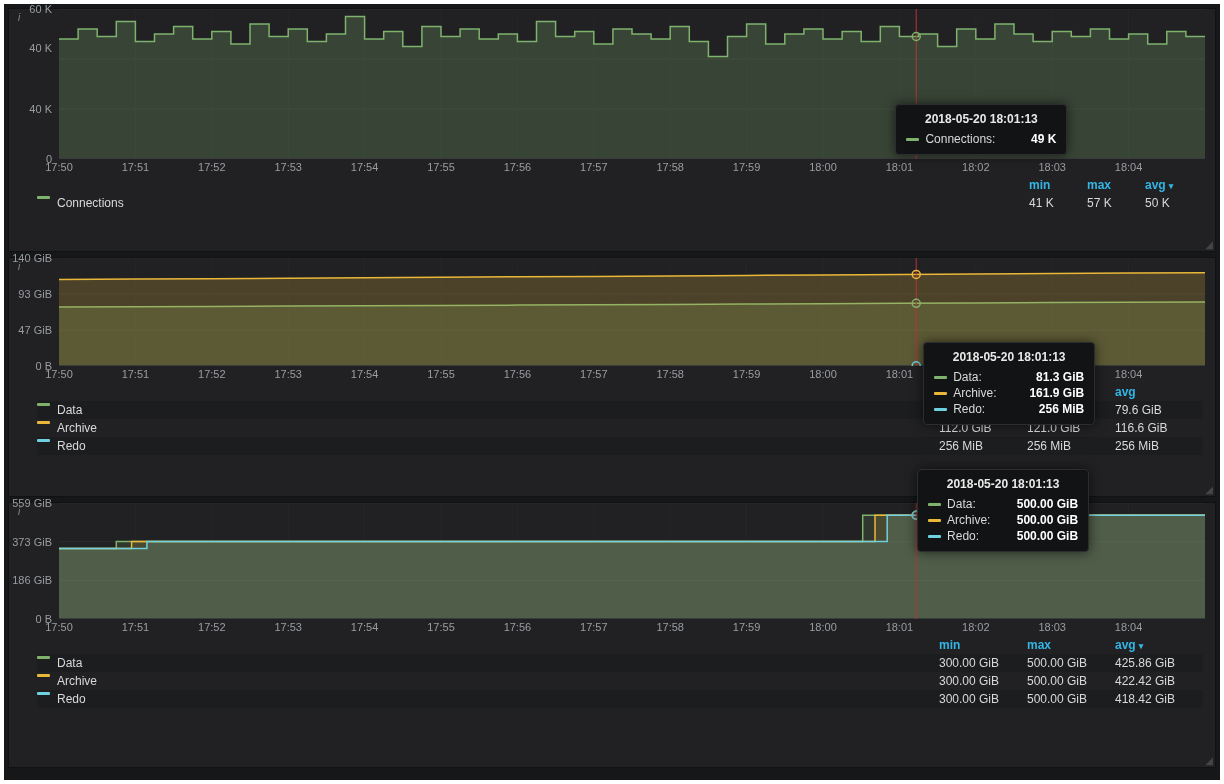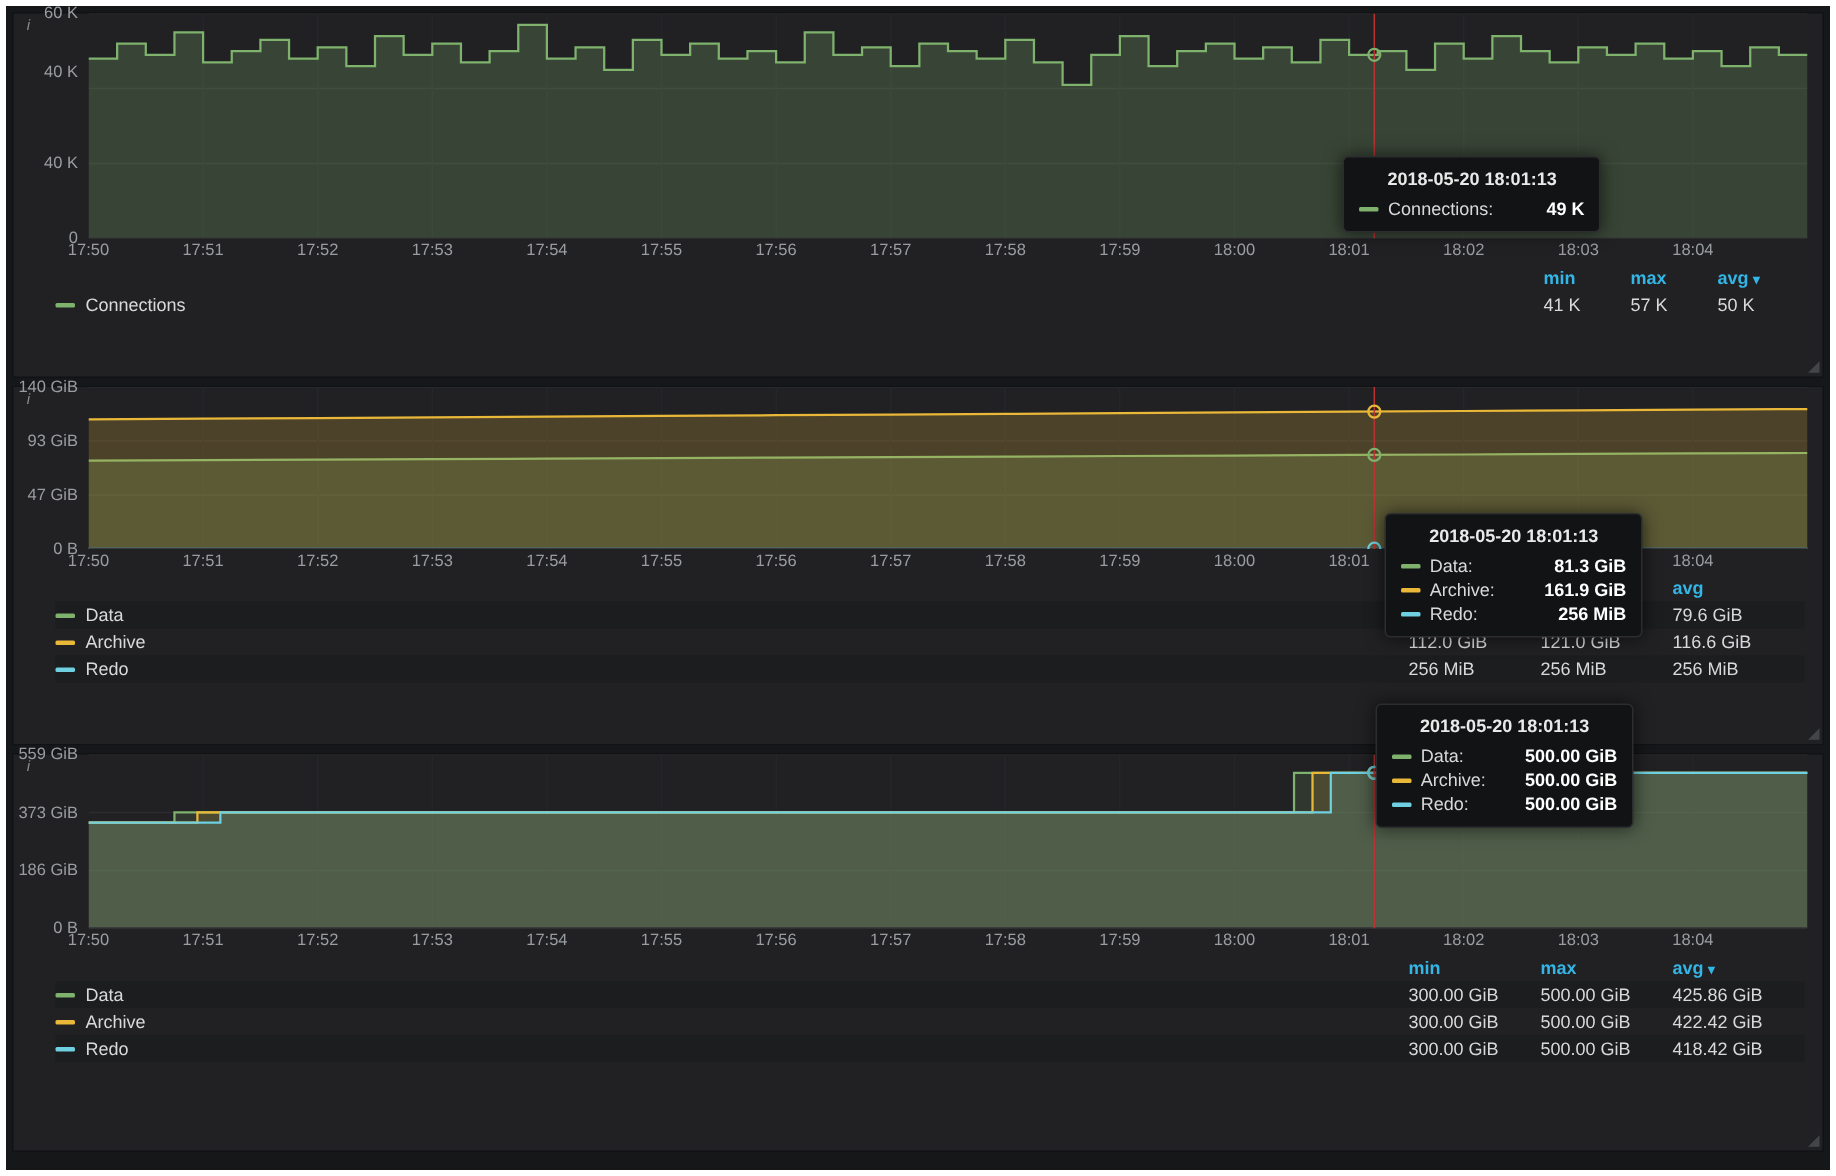--- a/index.html
+++ b/index.html
@@ -25,21 +25,21 @@
   .x-labels{position:relative;width:1146px}
   .x-labels span{position:absolute;top:2px;transform:translateX(-50%);font-size:11px;color:#9a9da0}
   .legend{padding:0 12px 0 28px;font-size:12px;color:#d8d9da}
   .legend-header{display:flex;justify-content:flex-end;align-items:center;padding:2px 0;
     color:var(--hblue,#33B5E5);font-weight:bold}
   .lcol{width:88px;cursor:pointer}
   .panel1 .lcol{width:58px}
   .caret{font-size:9px;margin-left:3px}
   .legend-row{display:flex;align-items:center;padding:2px 0}
   .panel2 .legend-row:nth-of-type(even),.panel3 .legend-row:nth-of-type(even){background:#1c1d1f}
-  .legend-row .name{flex:1;display:flex;align-items:center;gap:7px;cursor:pointer}
+  .legend-row .name{flex:1;display:flex;align-items:flex-start;gap:7px;cursor:pointer}
   .dash{display:inline-block;width:13px;height:3px;border-radius:1px;flex:none}
   .tooltip{position:absolute;z-index:30;background:#121314;border:1px solid #2c2d2f;
     border-radius:4px;padding:7px 10px;font-size:12px;color:#d8d9da;
     box-shadow:0 0 12px rgba(0,0,0,.6);min-width:172px}
   .tt-time{font-weight:bold;text-align:center;margin-bottom:5px;color:#e9e9e9;white-space:nowrap}
   .tt-row{display:flex;align-items:center;gap:6px;padding:1px 0;white-space:nowrap}
   .tt-val{margin-left:auto;font-weight:bold;color:#ffffff;padding-left:14px}
   #tt0{left:73.5%;top:95px}
   #tt1{left:75.8%;top:84px}
   #tt2{left:75.3%;top:-34px}

